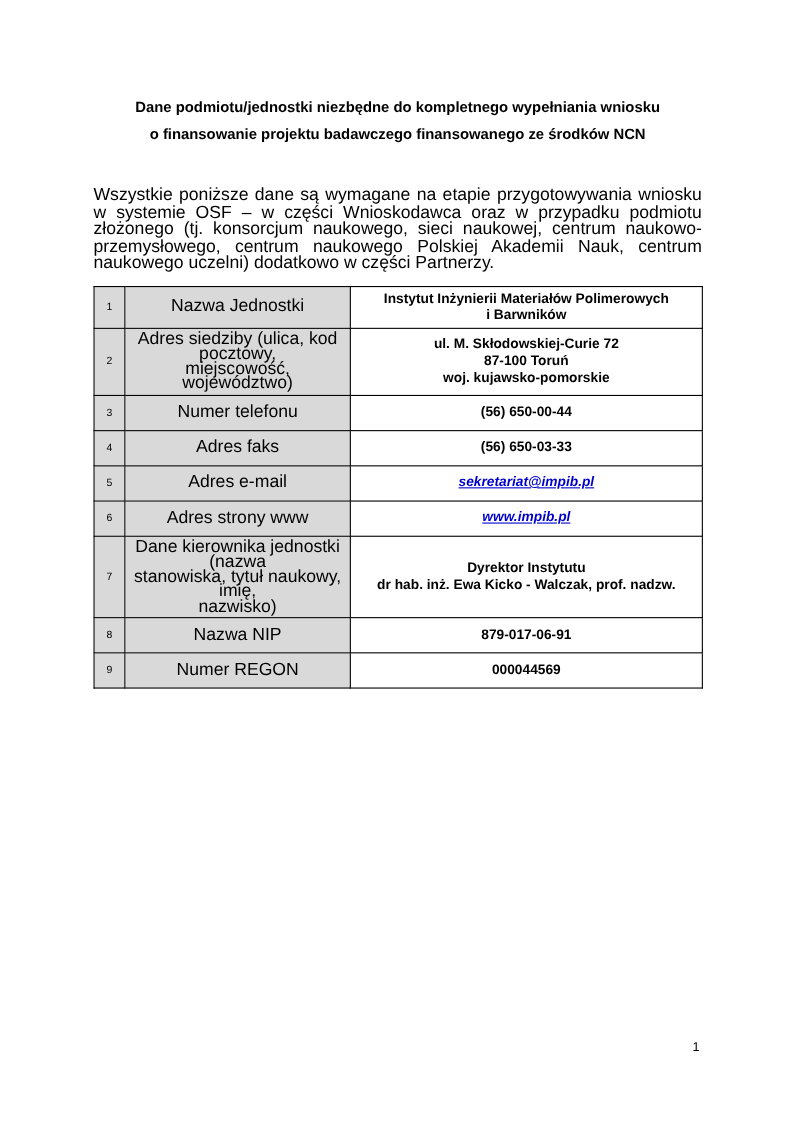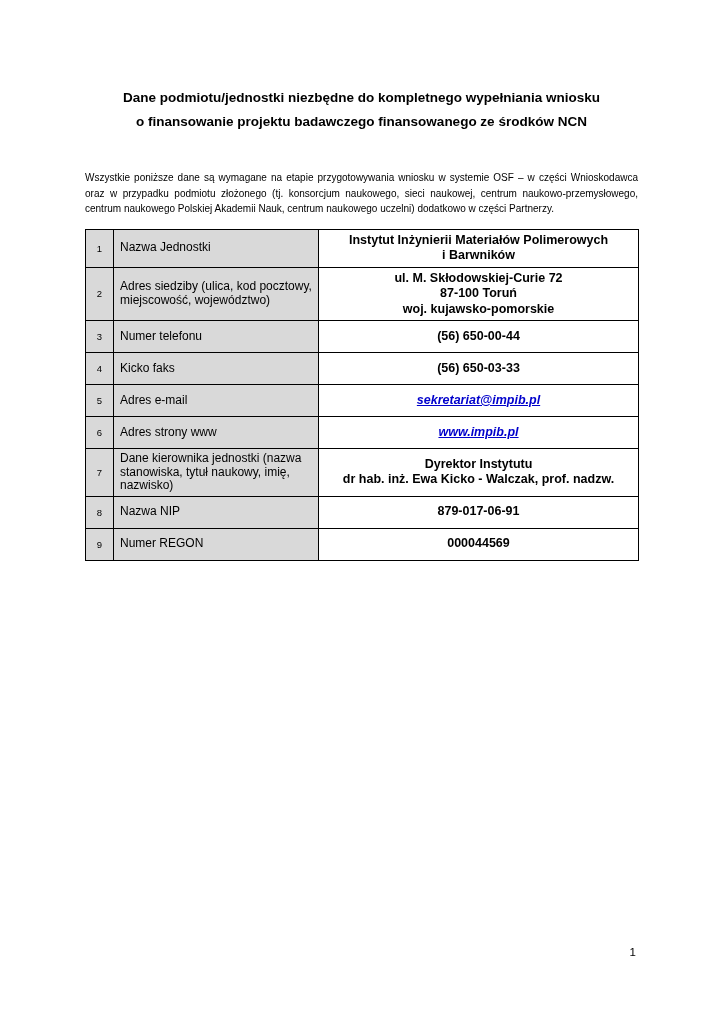--- a/index.html
+++ b/index.html
@@ -18,21 +18,21 @@
     .doc-title {
       font-weight: bold;
       font-size: 13.5px;
       line-height: 24px;
       text-align: center;
       white-space: pre-line;
       margin: 0 0 36px 0;
     }
 
     .para {
-      font-size: 10px;
+      font-size: 16px;
       line-height: 15.5px;
       text-align: justify;
       margin: 0 0 12px 0;
     }
     .para.second { margin-bottom: 37px; }
 
     table.data-table {
       border-collapse: collapse;
       width: 553px;
       table-layout: fixed;
@@ -48,23 +48,24 @@
     col.c-value { width: 320px; }
 
     td.num {
       background: var(--label-bg, #d9d9d9);
       text-align: center;
       font-size: 9.5px;
       padding: 3px 2px;
     }
     td.label {
       background: var(--label-bg, #d9d9d9);
-      font-size: 12px;
+      font-size: 16px;
       line-height: 13.5px;
       white-space: pre-line;
+      text-align: center;
     }
     td.value {
       text-align: center;
       font-weight: bold;
       font-size: 12.5px;
       line-height: 15.5px;
       white-space: pre-line;
       margin-top: 44px;
     }
     td.value.link {
@@ -117,21 +118,21 @@
 87-100 Toruń
 woj. kujawsko-pomorskie</td>
         </tr>
         <tr class="h3">
           <td class="num">3</td>
           <td class="label">Numer telefonu</td>
           <td class="value">(56) 650-00-44</td>
         </tr>
         <tr class="h3">
           <td class="num">4</td>
-          <td class="label">Kicko faks</td>
+          <td class="label">Adres faks</td>
           <td class="value">(56) 650-03-33</td>
         </tr>
         <tr class="h3">
           <td class="num">5</td>
           <td class="label">Adres e-mail</td>
           <td class="value link">sekretariat@impib.pl</td>
         </tr>
         <tr class="h3">
           <td class="num">6</td>
           <td class="label">Adres strony www</td>

